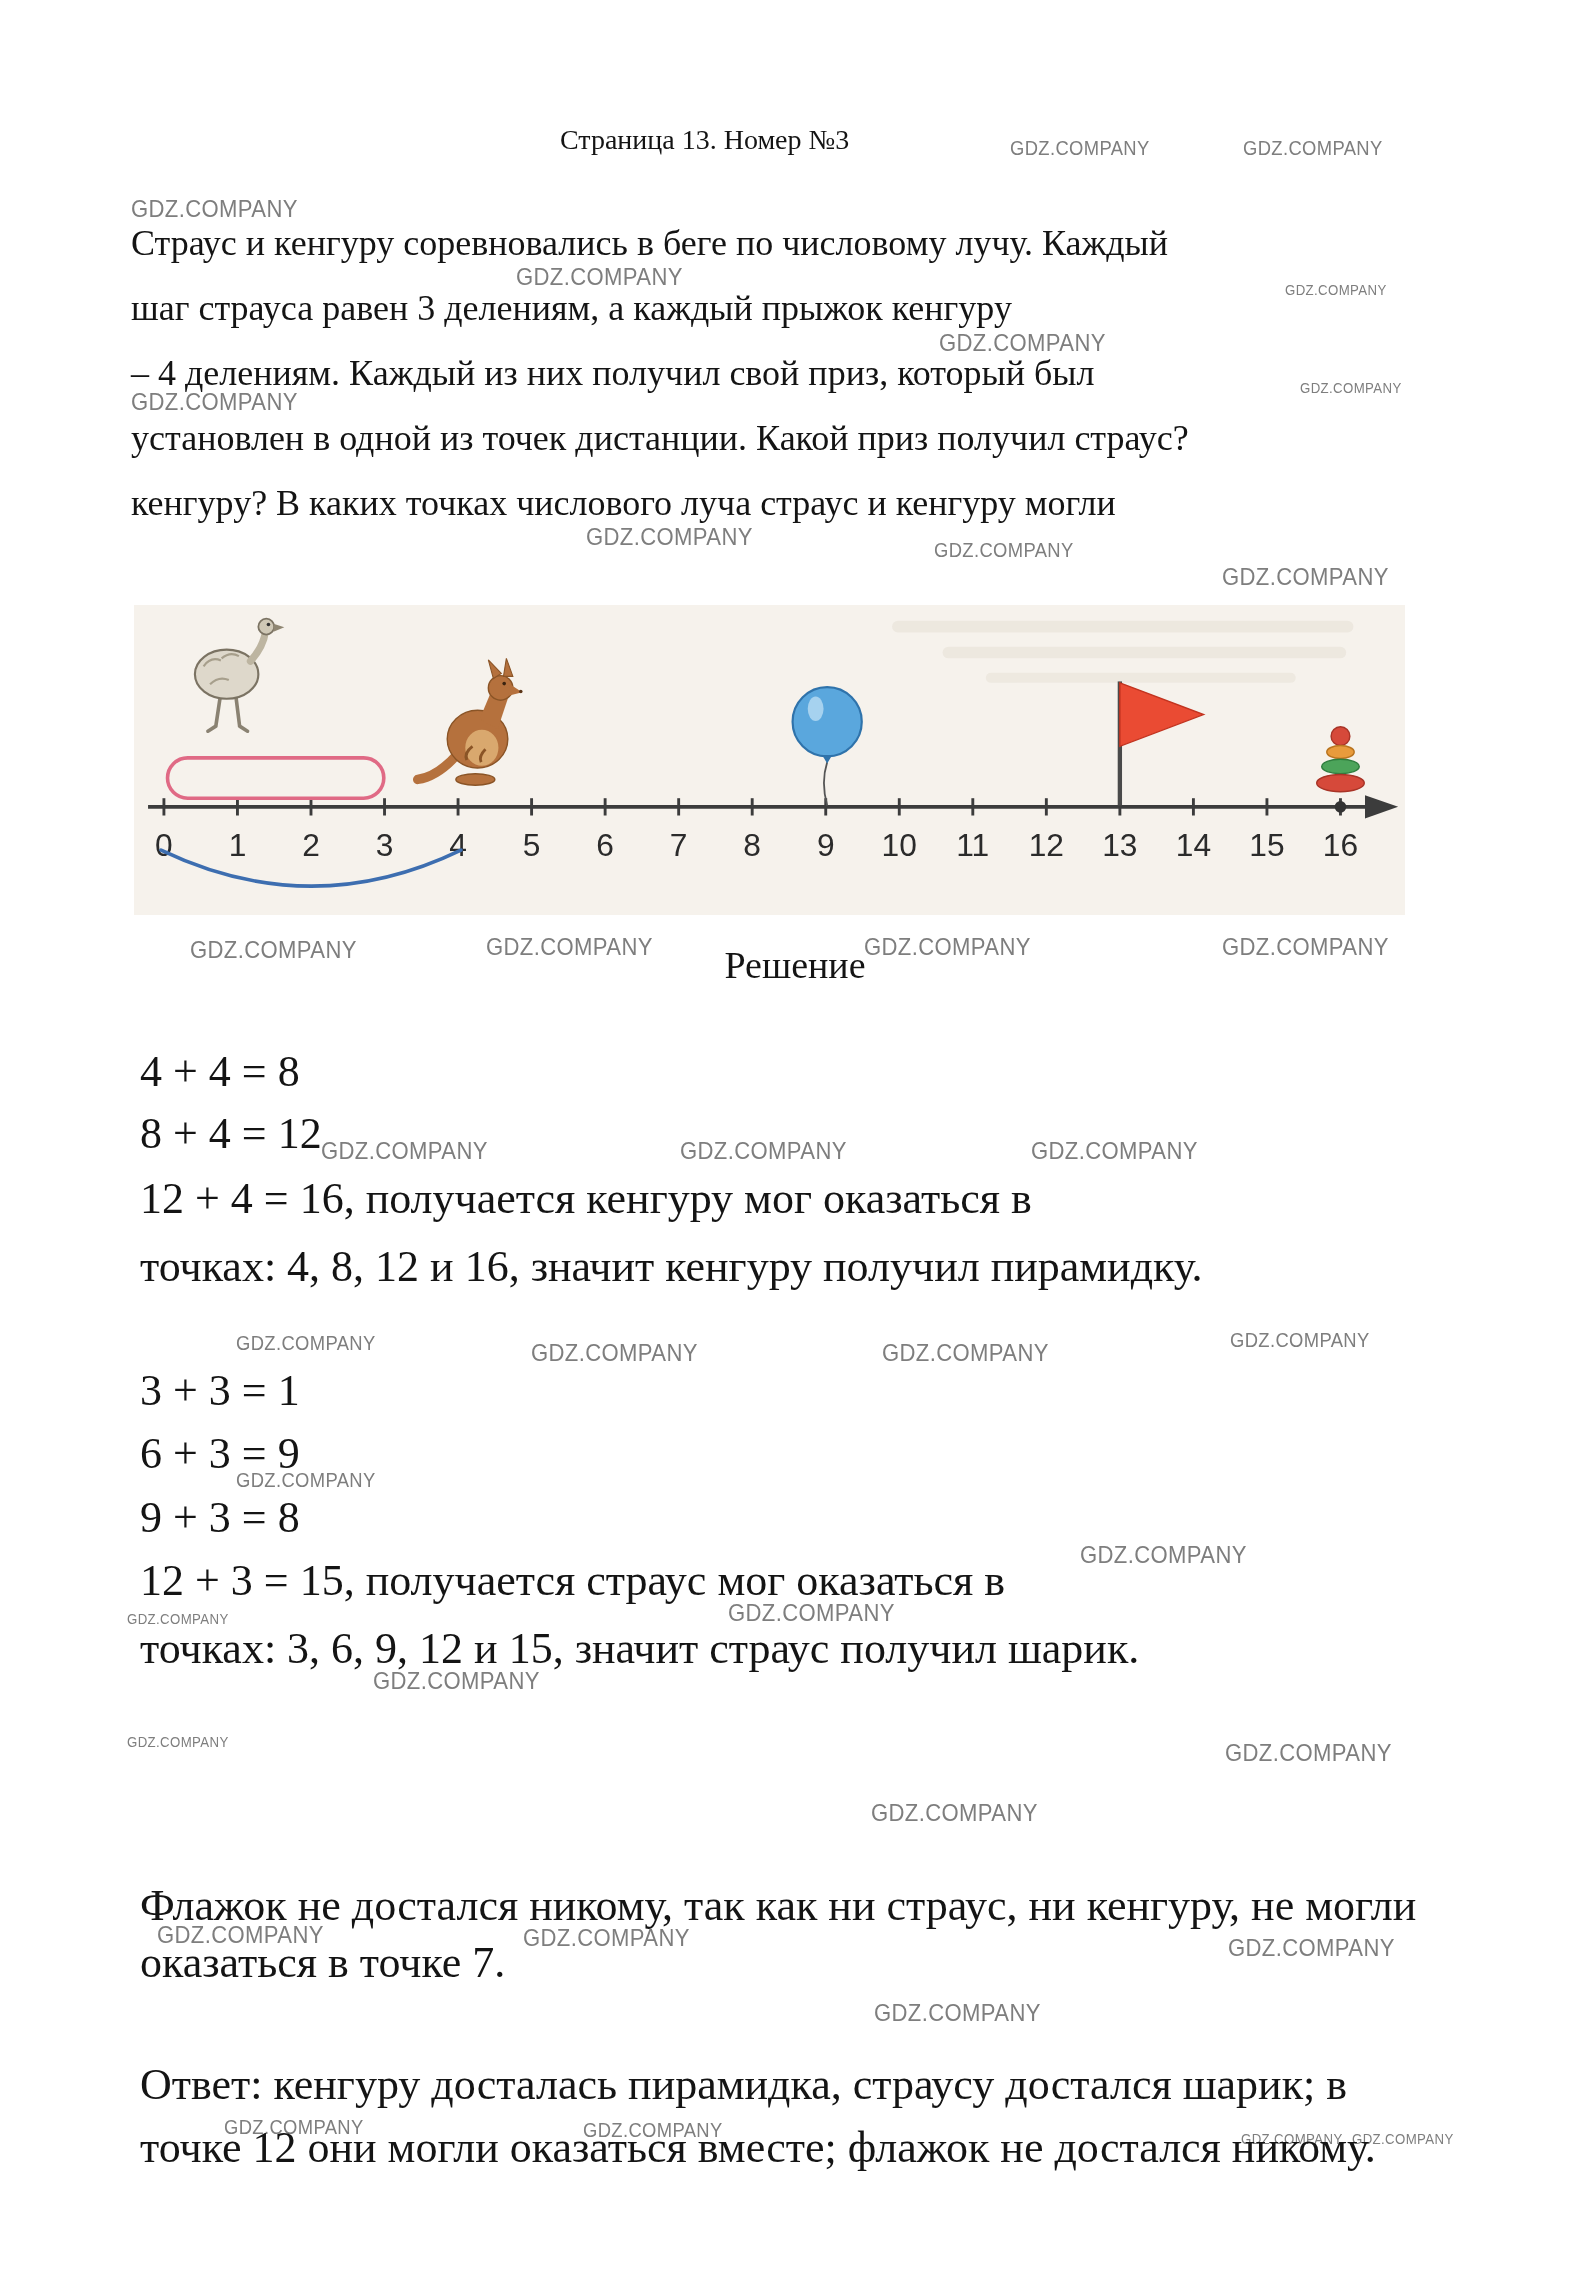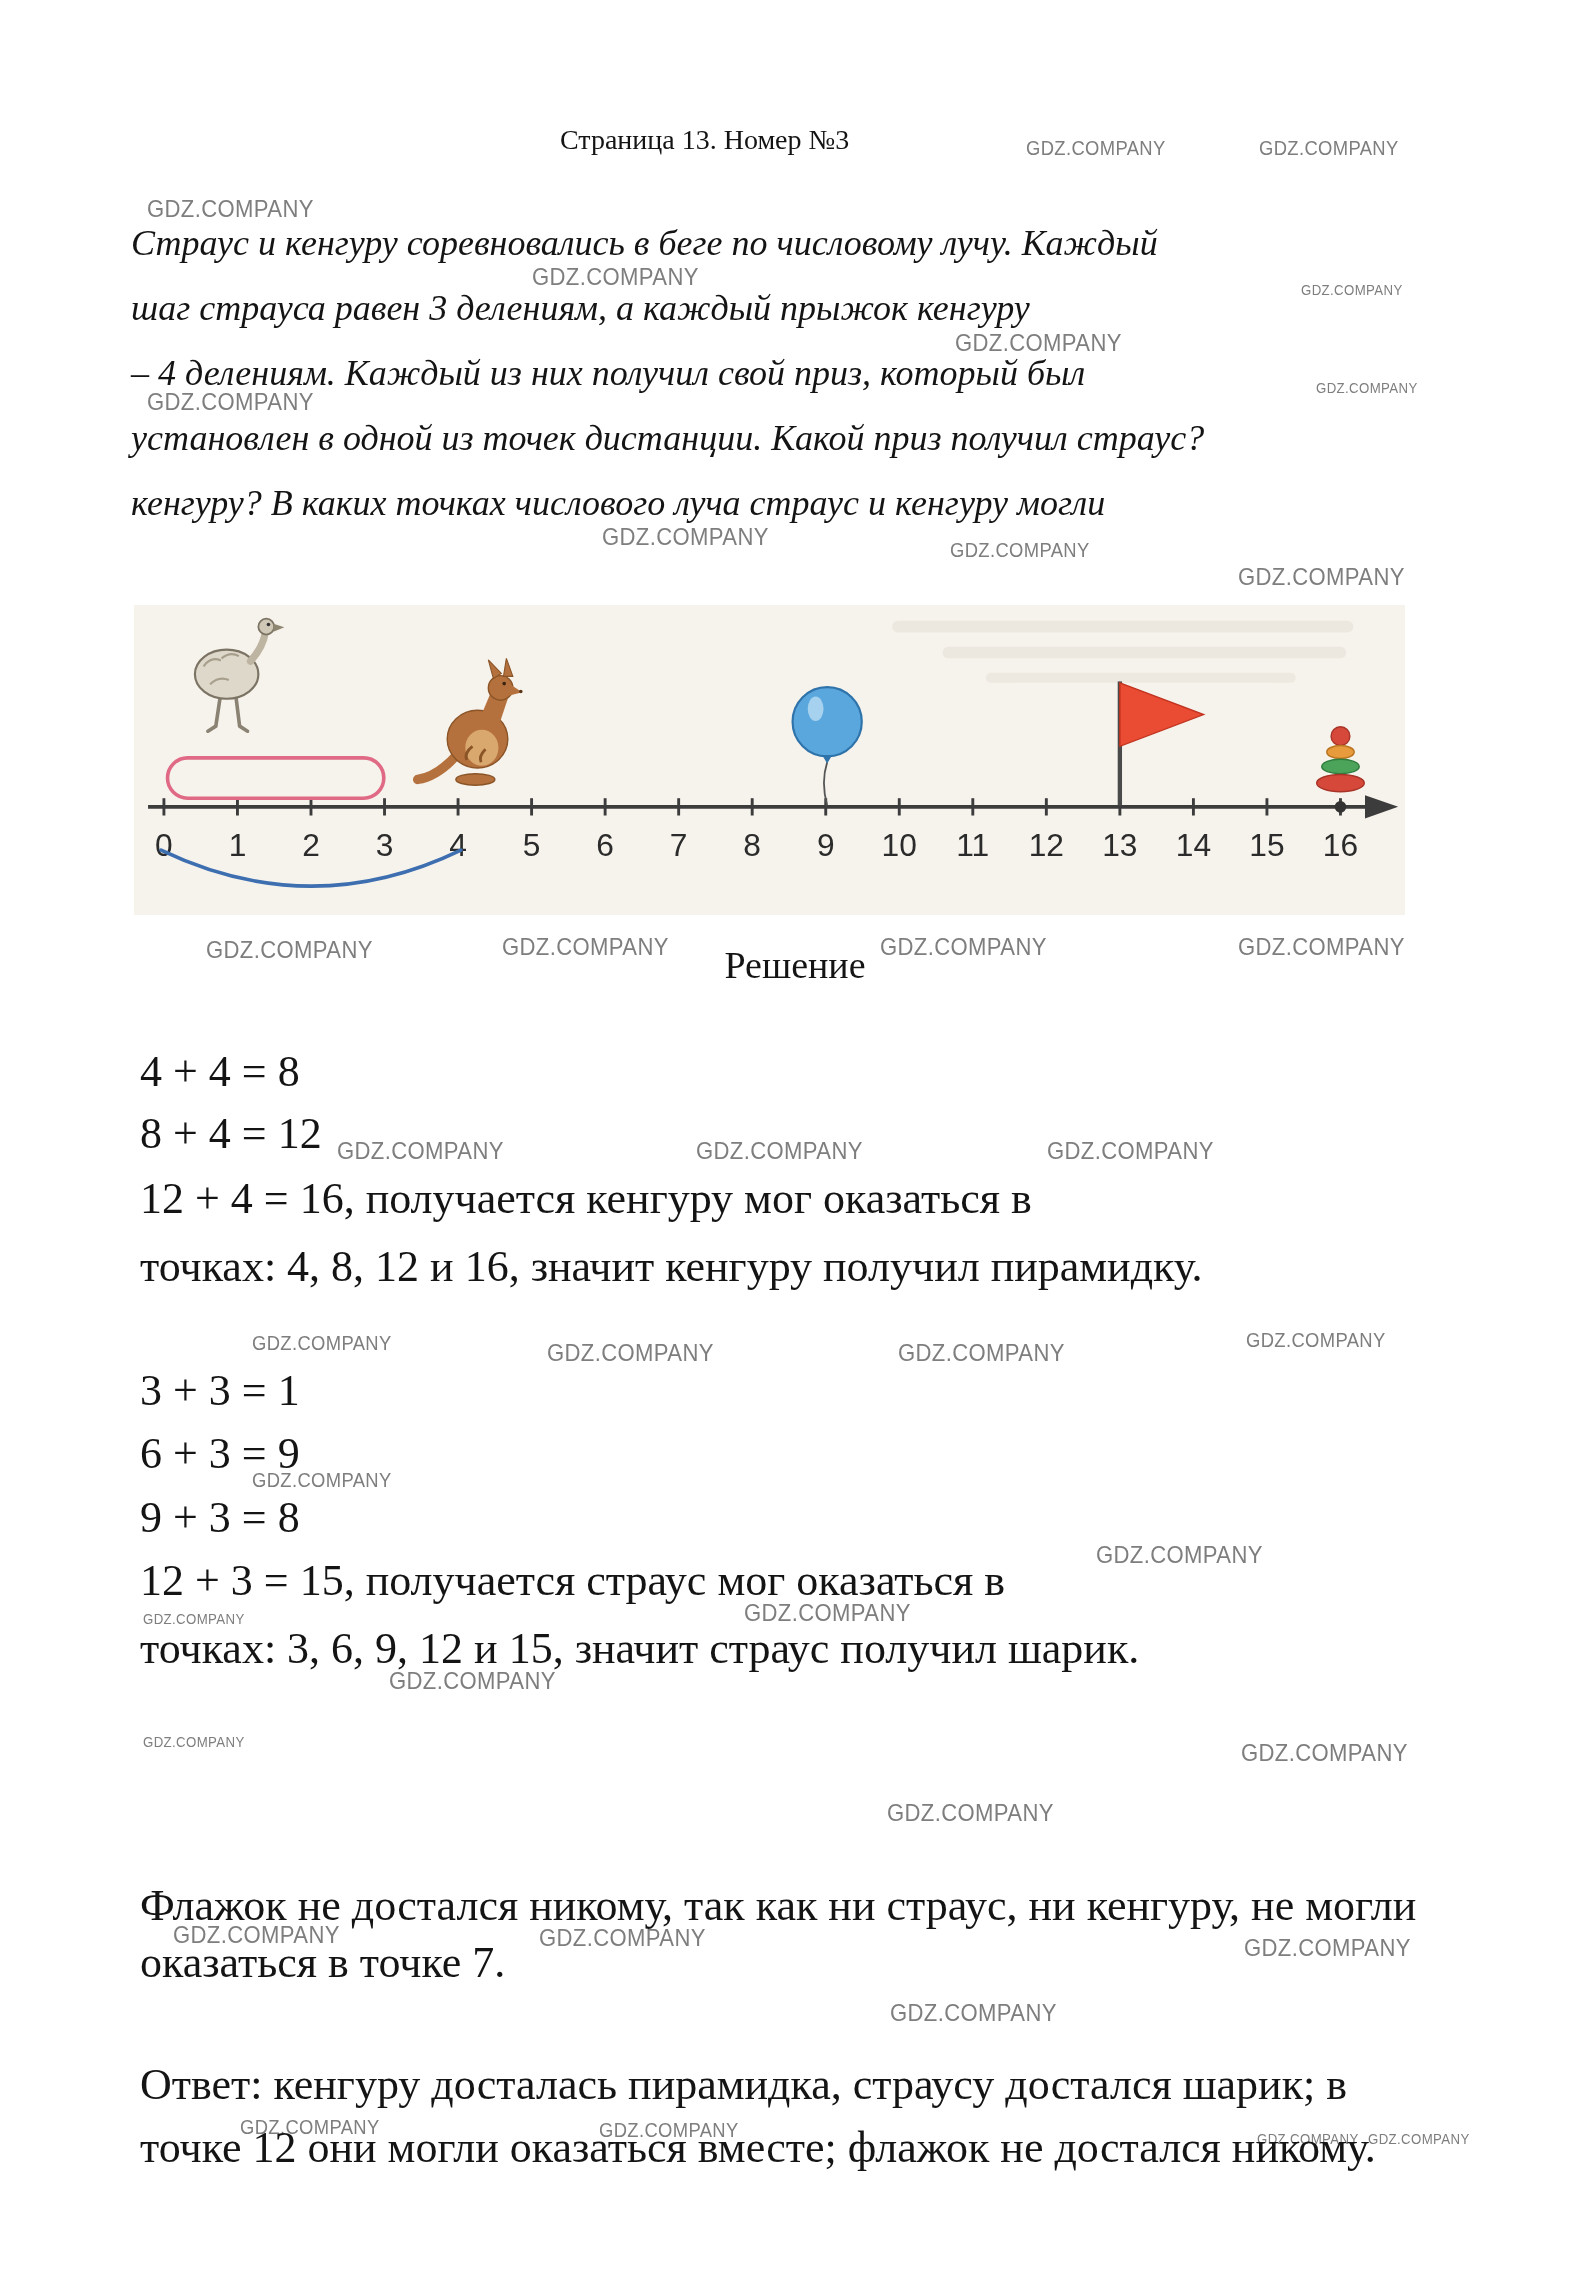--- a/index.html
+++ b/index.html
@@ -7,38 +7,38 @@
   .page {
     position: relative;
     width: 1590px;
     height: 2295px;
     background: #ffffff;
     font-family: "Liberation Serif", serif;
     color: #141414;
     overflow: hidden;
   }
   .layer-content { position: absolute; inset: 0; z-index: 3; }
-  .layer-watermarks { position: absolute; inset: 0; z-index: 2; pointer-events: none; margin-left: 16px; }
+  .layer-watermarks { position: absolute; inset: 0; z-index: 2; pointer-events: none; }
 
   .title {
     position: absolute;
     left: 560px;
     top: 124px;
     font-size: 28px;
     white-space: nowrap;
   }
   .problem {
     position: absolute;
     left: 131px;
     top: 211px;
     width: 1386px;
     font-size: 36px;
     line-height: 65px;
   }
-  .p-line { white-space: nowrap; font-style: italic; }
+  .p-line { white-space: nowrap; }
 
   .figure {
     position: absolute;
     left: 134px;
     top: 605px;
     width: 1271px;
     height: 310px;
     background: #f6f2ec;
     z-index: 1;
   }

